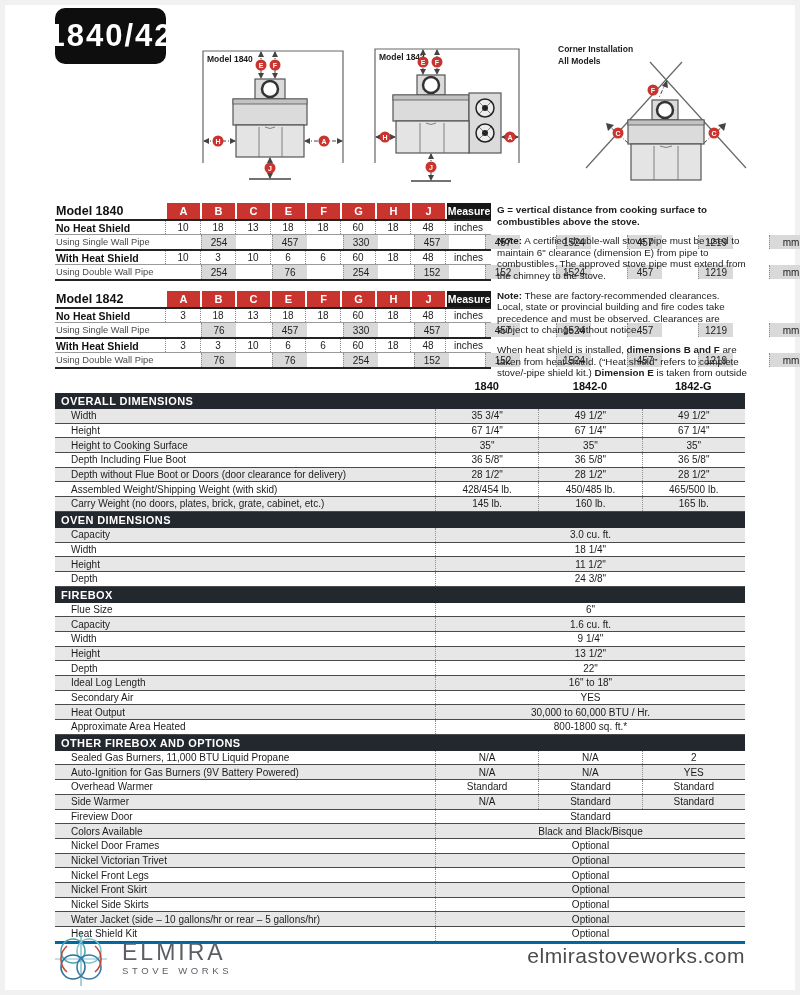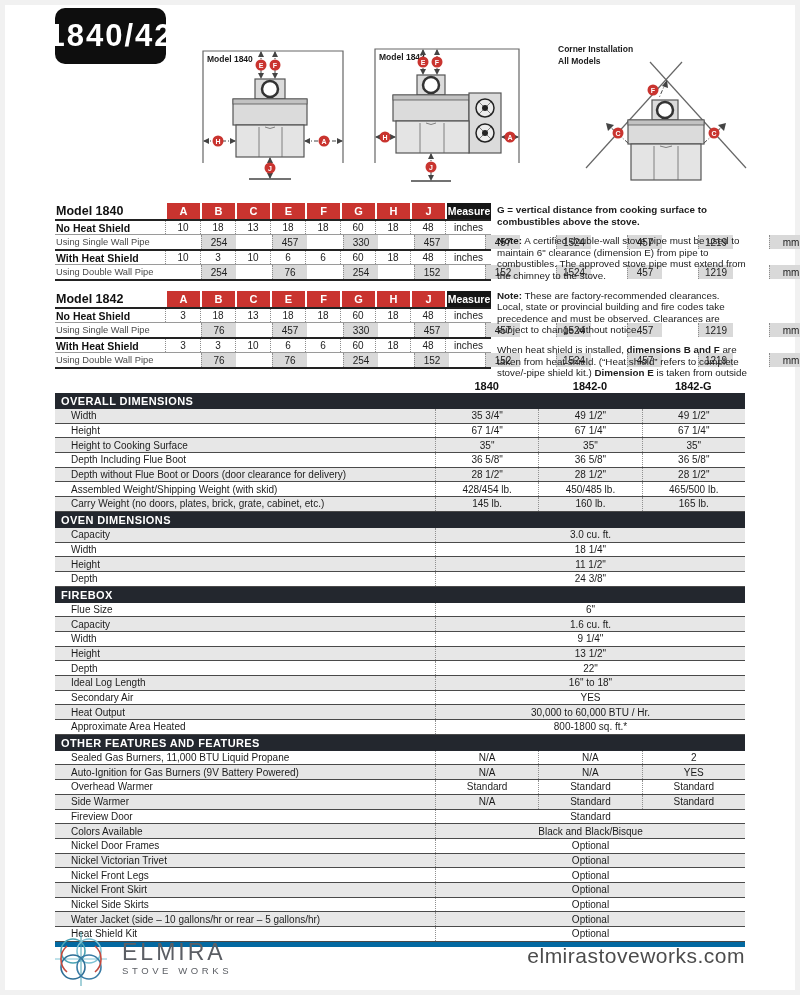--- a/index.html
+++ b/index.html
@@ -50,21 +50,21 @@
   .cbold { font-size:10.5px; font-weight:bold; color:#111; }
   .csub  { font-size:9.3px; color:#4a4a4a; }
   .clabel { padding-left:1px; }
 
   
   #notes { position:absolute; left:497px; top:204px; width:250px; }
   .notepara { font-size:9.8px; line-height:11.6px; color:#1c1c1c; margin-bottom:8px; }
   .nb { font-weight:bold; }
 
   
-  #specTable { position:absolute; left:55px; top:378px; width:690px; border-bottom:5px solid #0369a1; }
+  #specTable { position:absolute; left:55px; top:378px; width:690px; border-bottom:2px solid #0369a1; }
   .srow { display:grid; grid-template-columns:380px 103.3px 103.3px 103.4px; height:14.7px;
           border-bottom:1px solid #4a4a4a; background:#fff; }
   .shead { height:15px; border-bottom:none; background:#fff; }
   .shcell { display:flex; align-items:center; justify-content:center; font-size:11px; font-weight:bold; color:#111; }
   .sbar { height:16px; background:#23272e; color:#fff; display:flex; align-items:center;
           padding-left:6px; font-size:11px; font-weight:bold; letter-spacing:.4px;text-align:right; }
   .sgray { background:#e7e7e7; }
   .sc { display:flex; align-items:center; font-size:10px; color:#1c1c1c; }
   .slabel { padding-left:16px; }
   .sval { justify-content:center; border-left:1px dotted #909090; }
@@ -457,21 +457,21 @@
         <div class="sc sval sspan">YES</div>
       </div>
       <div class="srow sgray">
         <div class="sc slabel">Heat Output</div>
         <div class="sc sval sspan">30,000 to 60,000 BTU / Hr.</div>
       </div>
       <div class="srow">
         <div class="sc slabel">Approximate Area Heated</div>
         <div class="sc sval sspan">800-1800 sq. ft.*</div>
       </div>
-      <div class="sbar">OTHER FEATURES AND FEATURES</div>
+      <div class="sbar">OTHER FIREBOX AND OPTIONS</div>
       <div class="srow">
         <div class="sc slabel">Sealed Gas Burners, 11,000 BTU Liquid Propane</div>
         <div class="sc sval">N/A</div>
         <div class="sc sval">N/A</div>
         <div class="sc sval">2</div>
       </div>
       <div class="srow sgray">
         <div class="sc slabel">Auto-Ignition for Gas Burners (9V Battery Powered)</div>
         <div class="sc sval">N/A</div>
         <div class="sc sval">N/A</div>

